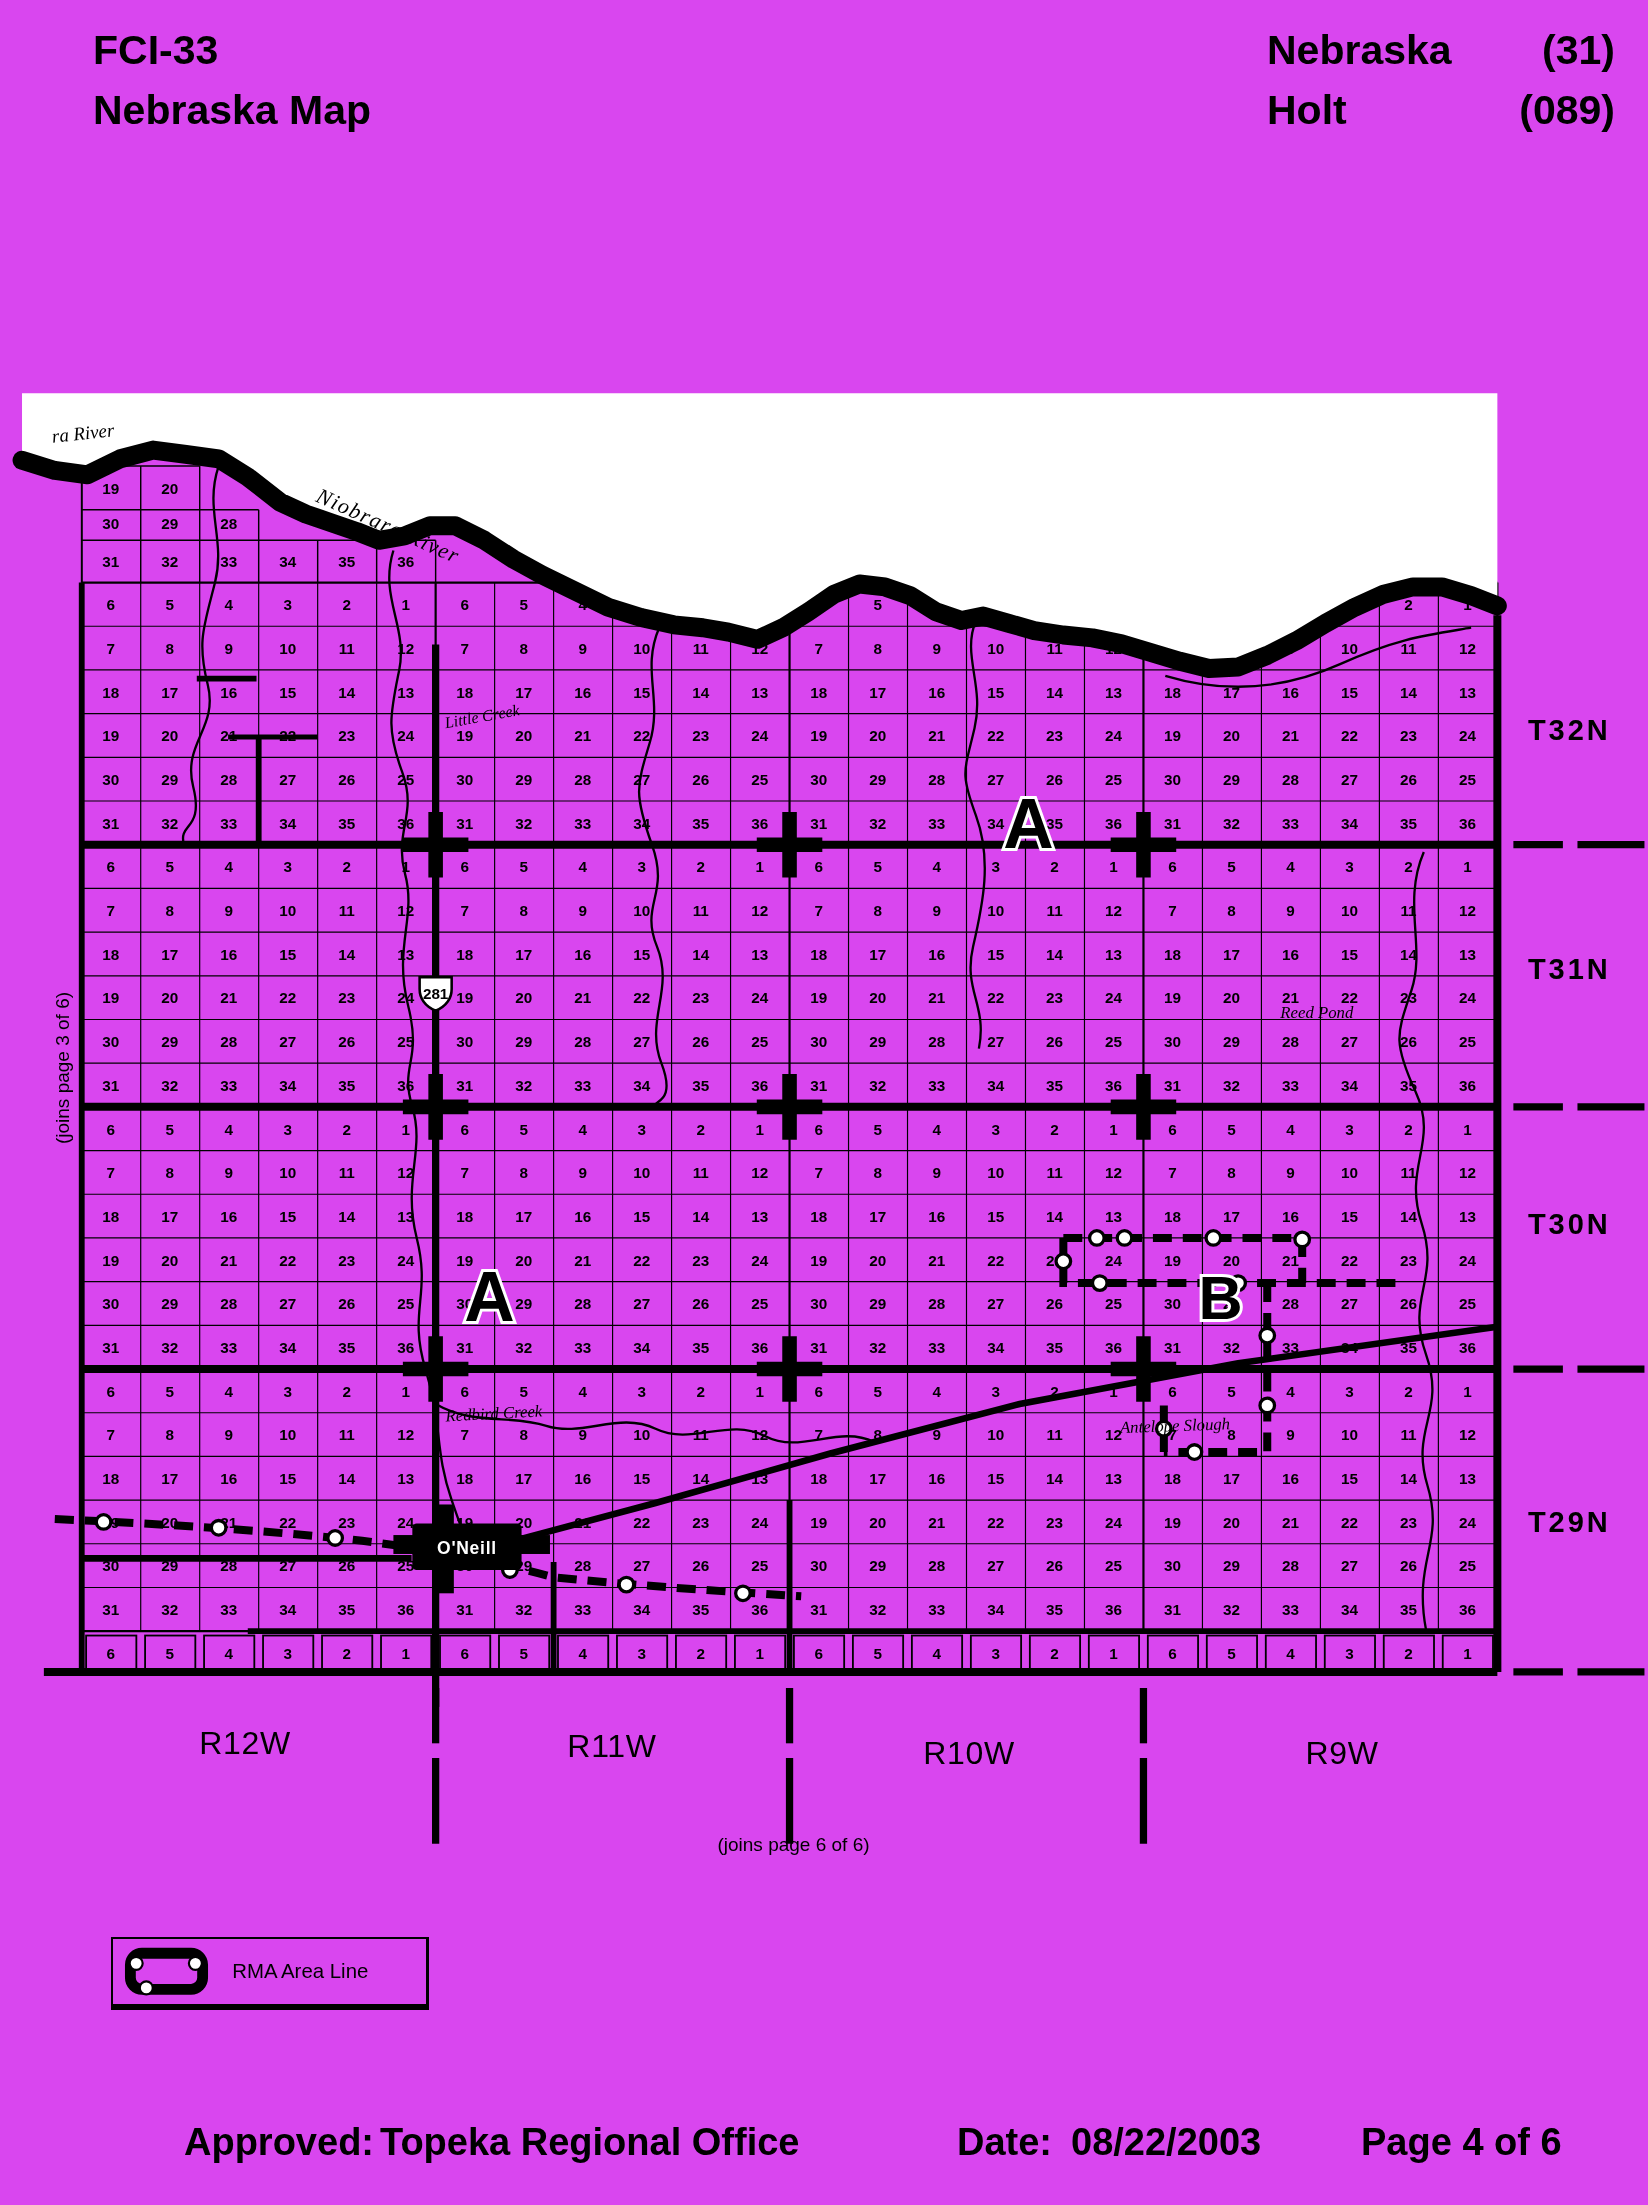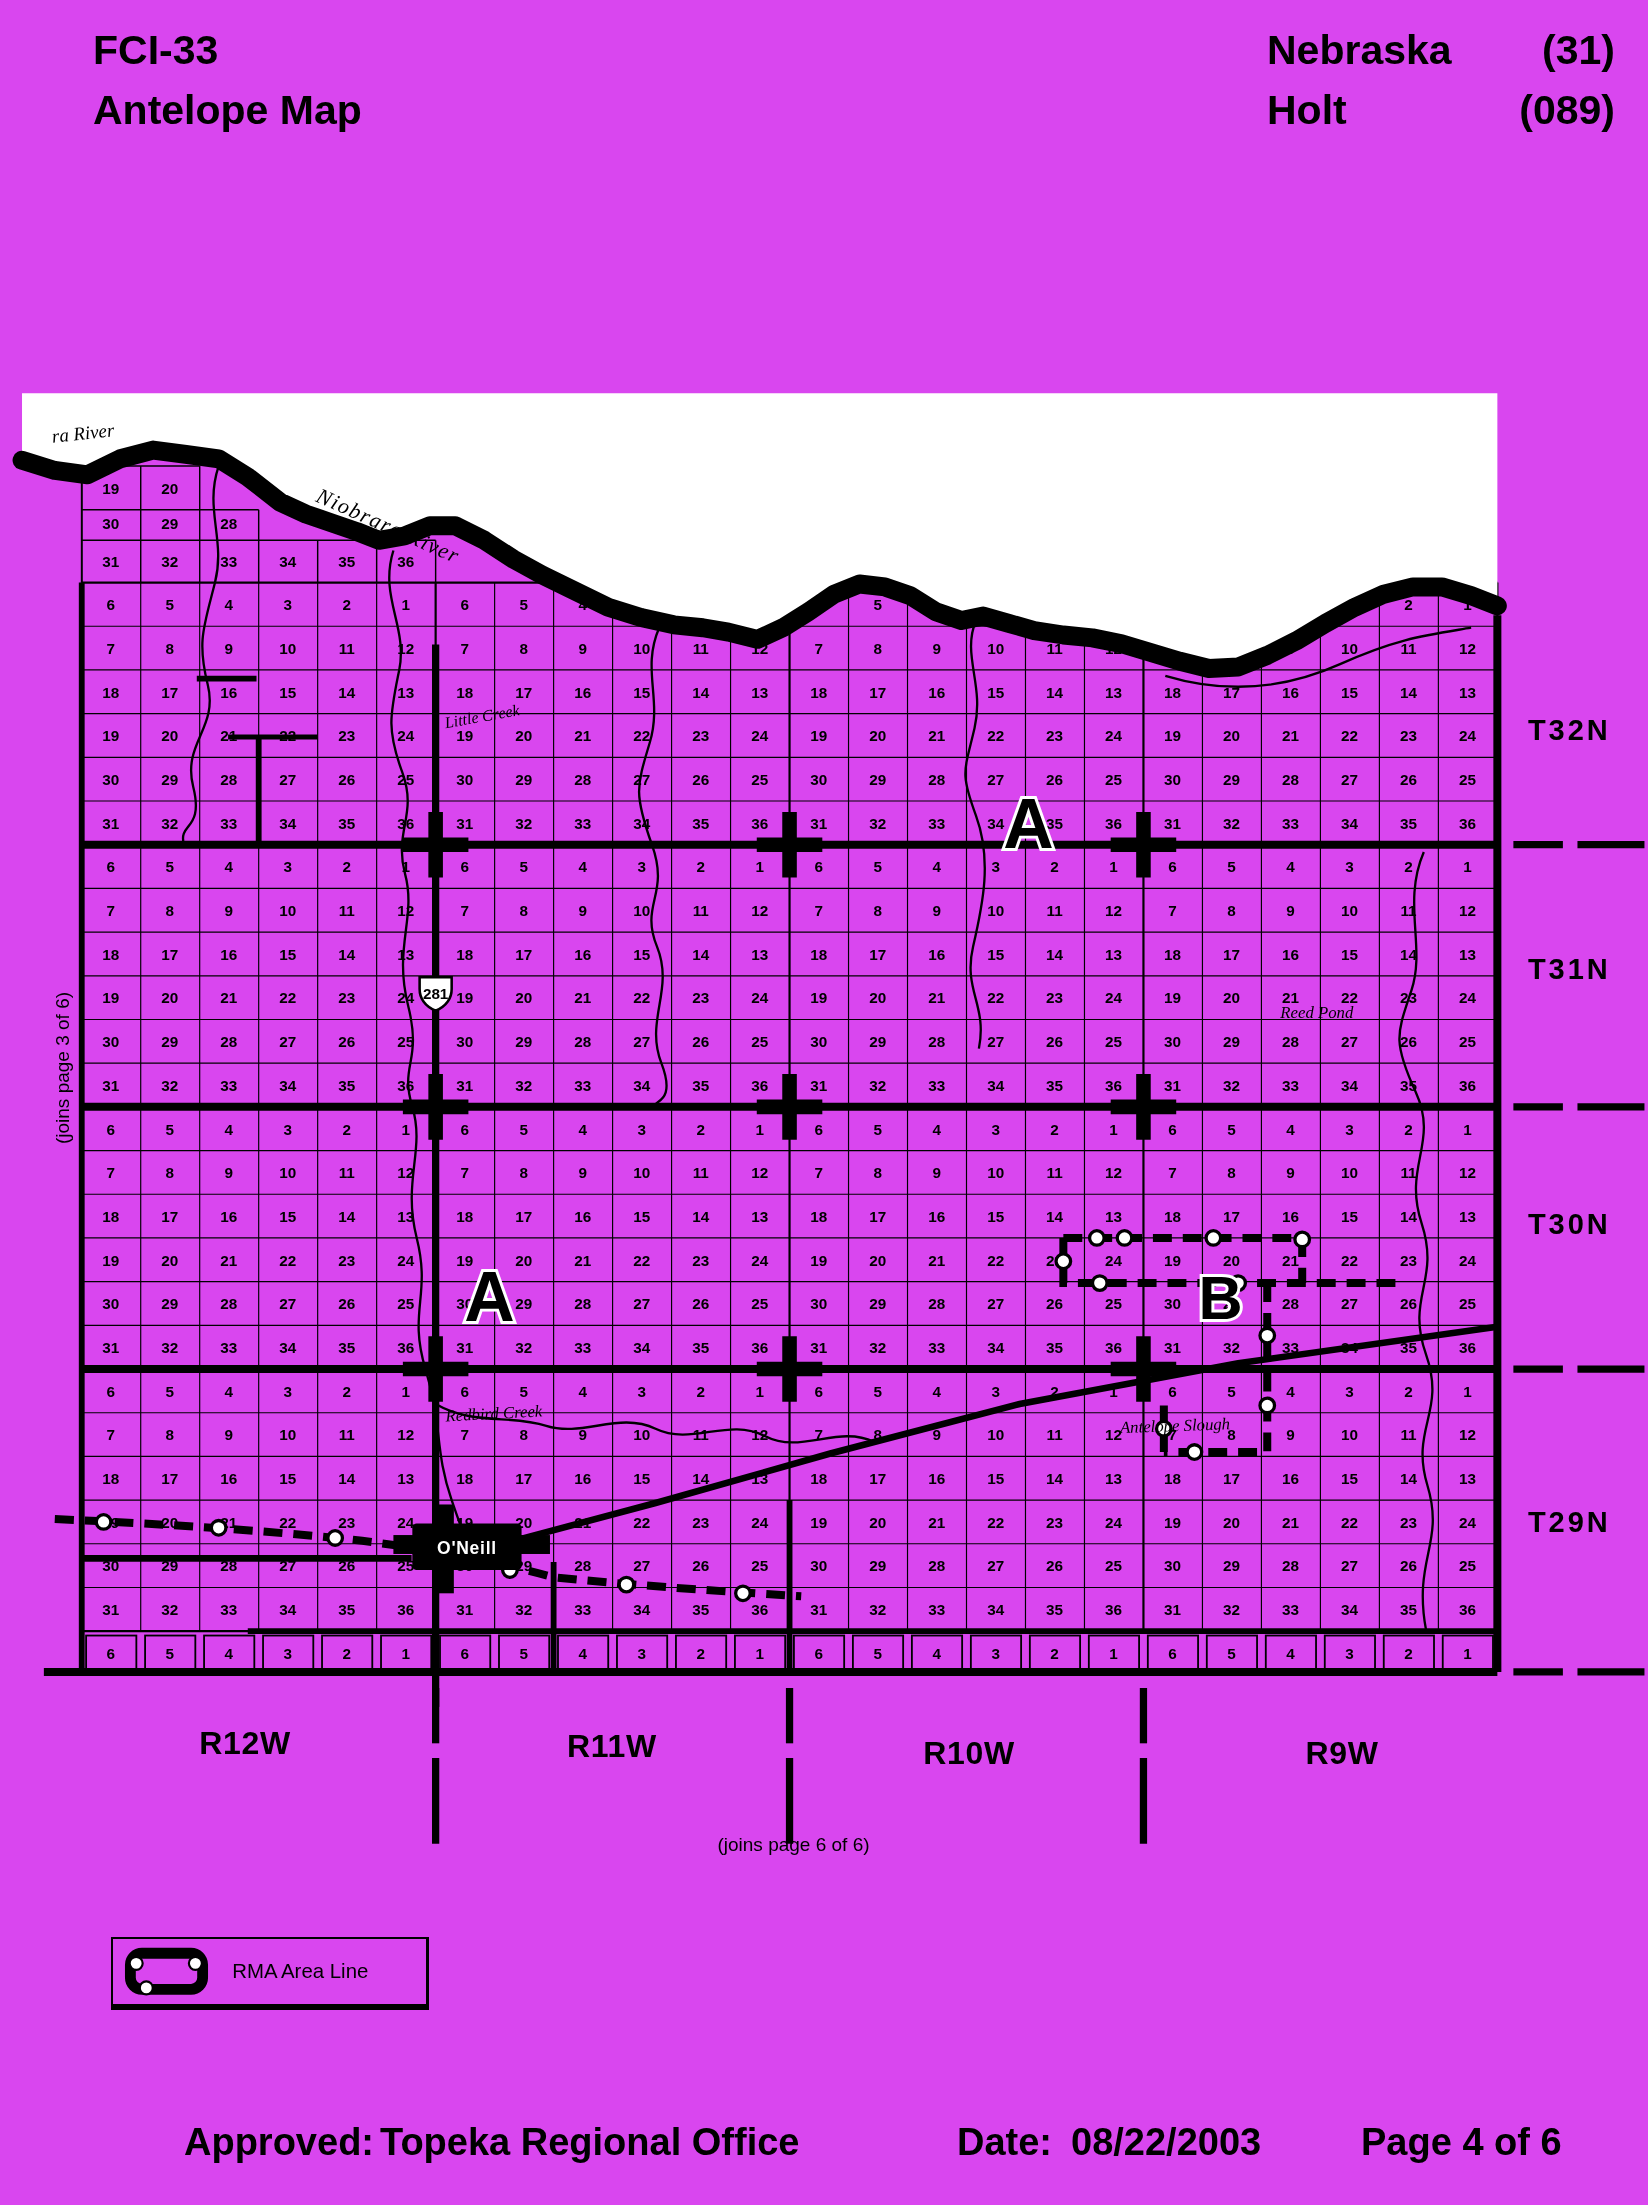--- a/index.html
+++ b/index.html
@@ -3,38 +3,38 @@
 <meta charset="utf-8">
 <style>
   html,body{margin:0;padding:0;background:#888;}
   #page{position:relative;width:1649px;height:2205px;background:#d946ef;
         font-family:"Liberation Sans",sans-serif;color:#000;overflow:hidden;}
   .abs{position:absolute;}
   .hdr{font-size:41px;font-weight:700;line-height:60px;letter-spacing:0px;}
   .hdr-right{display:flex;flex-direction:column;}
   .hdr-row{display:flex;justify-content:space-between;}
   .twp-label{font-size:29px;font-weight:700;letter-spacing:2.9px;}
-  .rng-label{font-size:32px;font-weight:700;letter-spacing:0.7px;transform:translateX(-50%);}
+  .rng-label{font-size:32px;font-weight:400;letter-spacing:0.7px;transform:translateX(-50%);}
   .join-label{font-size:19px;font-weight:400;}
   .join-left{width:306px;text-align:center;transform:rotate(-90deg);transform-origin:center;}
   #legend{border:2.9px solid #000;border-bottom:6.6px solid #000;border-right:3.6px solid #000;
           display:flex;align-items:center;gap:19px;padding:4.4px 7.3px;box-sizing:border-box;}
   #legend .lbl{font-size:20.4px;}
   .footer-span{font-size:38px;font-weight:700;white-space:nowrap;margin-left:14px;}
   svg text{font-family:"Liberation Sans",sans-serif;}
   svg .water{font-family:"Liberation Serif",serif;font-style:italic;}
 </style>
 </head>
 <body>
 
 <div id="page">
 
   <div class="abs hdr" style="left:93px;top:20.4px;">
     <div>FCI-33</div>
-    <div>Antelope Map</div>
+    <div>Nebraska Map</div>
   </div>
 
   <div class="abs hdr hdr-right" style="left:1267px;top:20.4px;width:348px;">
     <div class="hdr-row">
       <span>Nebraska</span>
       <span>(31)</span>
     </div>
     <div class="hdr-row">
       <span>Holt</span>
       <span>(089)</span>

